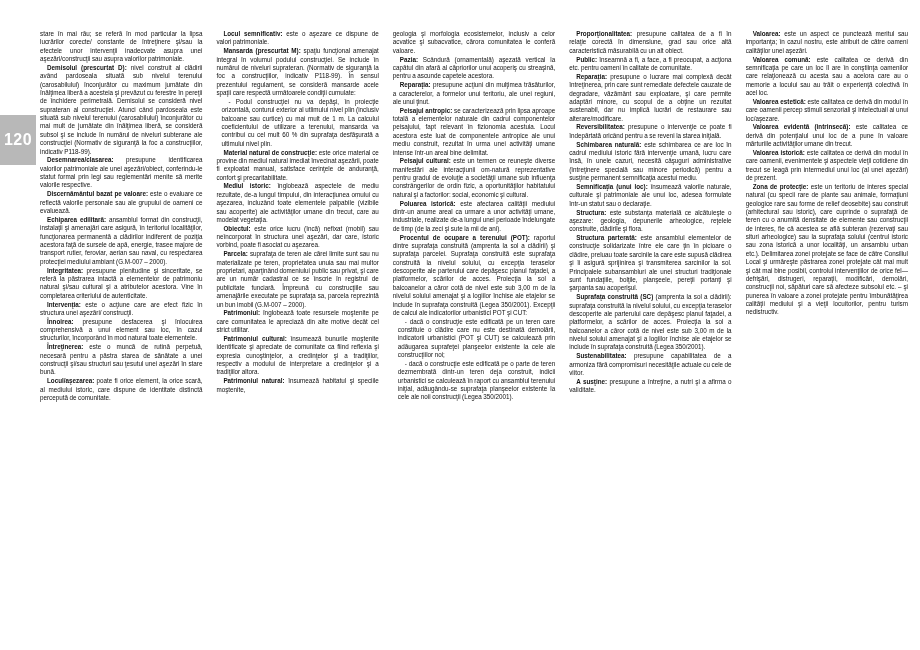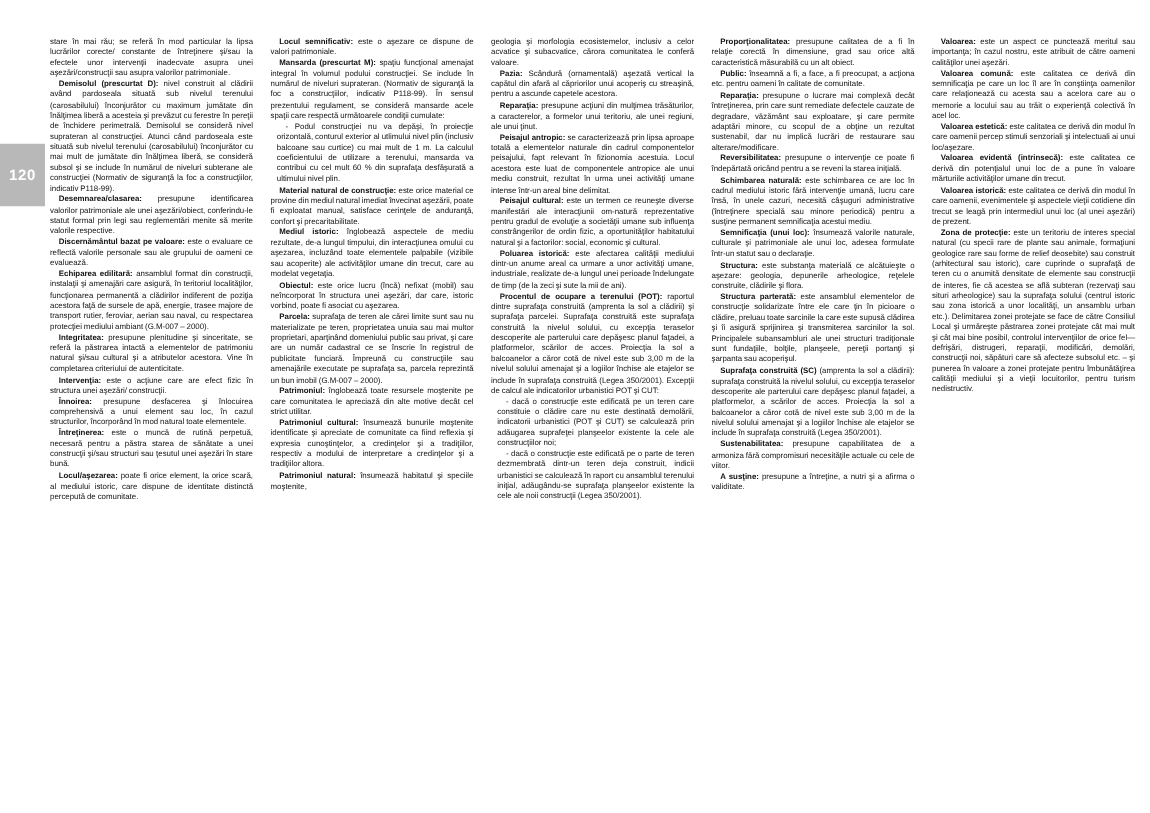--- a/index.html
+++ b/index.html
@@ -20,21 +20,21 @@
     box-sizing: border-box;
   }
   .page-number-block {
     position: absolute;
     left: 0;
     top: 115px;
     width: 36px;
     height: 50px;
     background: #b8b8b8;
     color: #ffffff;
-    font-size: 12px;
+    font-size: 16px;
     font-weight: bold;
     display: flex;
     align-items: center;
     justify-content: center;
     letter-spacing: 0.5px;
   }
   .columns {
     position: absolute;
     left: 40px;
     top: 30px;

